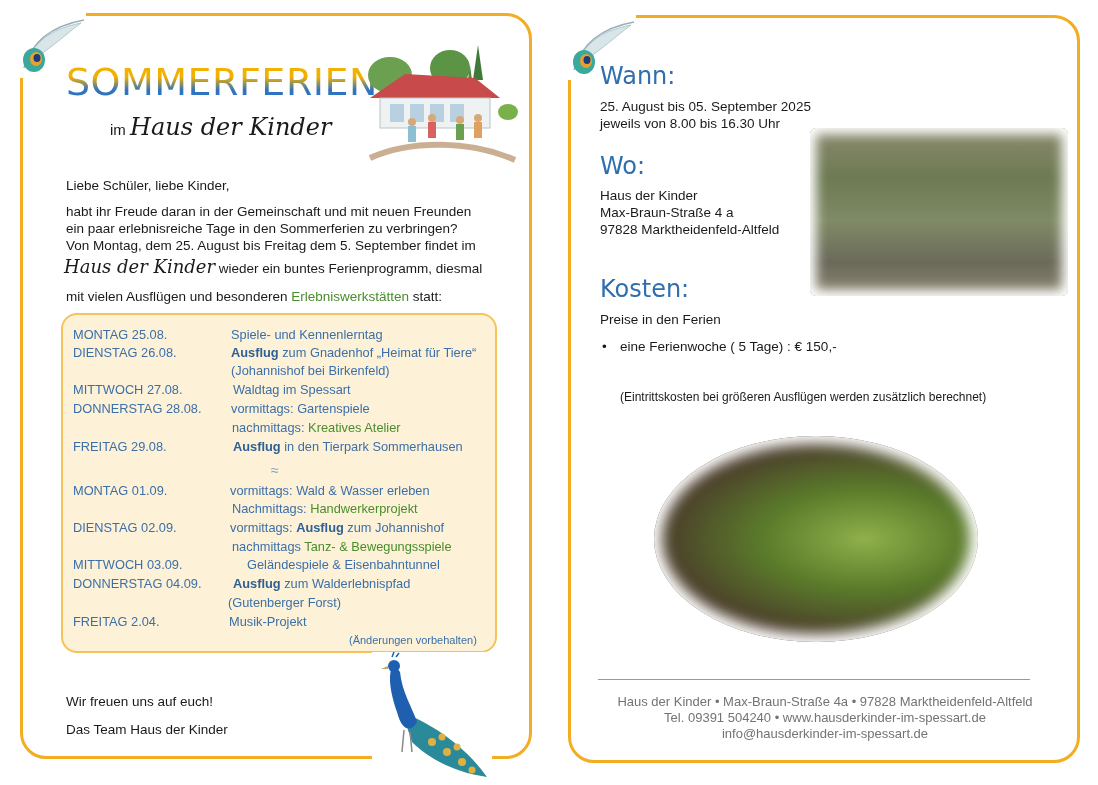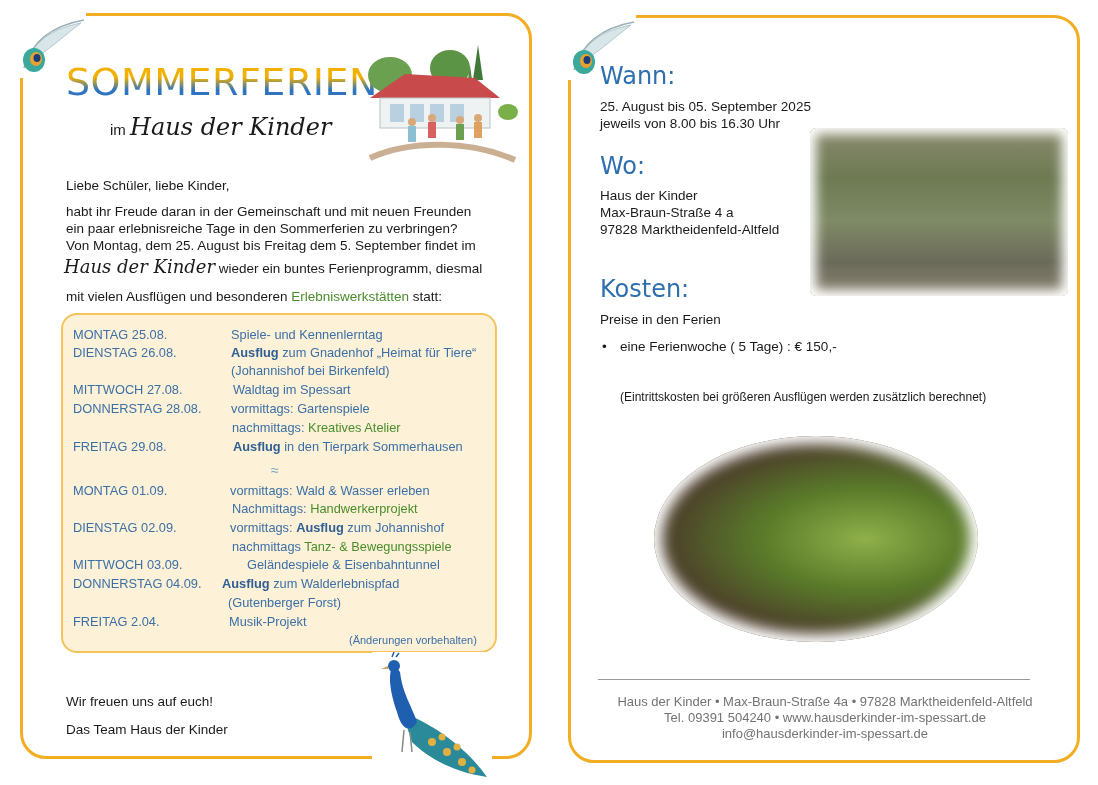--- a/index.html
+++ b/index.html
@@ -137,21 +137,21 @@
 </div>
 <div class="row" style="left:73px;top:539px;">
   <span class="act" style="left:159px;"><span>nachmittags </span><span class="green">Tanz- &amp; Bewegungsspiele</span></span>
 </div>
 <div class="row" style="left:73px;top:557px;">
   <span class="day">MITTWOCH 03.09.</span>
   <span class="act" style="left:156px;margin-left:18px;">Geländespiele &amp; Eisenbahntunnel</span>
 </div>
 <div class="row" style="left:73px;top:576px;">
   <span class="day">DONNERSTAG 04.09.</span>
-  <span class="act" style="left:149px;"><span class="b">Ausflug</span><span> zum Walderlebnispfad</span></span>
+  <span class="act" style="left:160px;"><span class="b">Ausflug</span><span> zum Walderlebnispfad</span></span>
 </div>
 <div class="row" style="left:73px;top:595px;">
   <span class="act" style="left:155px;">(Gutenberger Forst)</span>
 </div>
 <div class="row" style="left:73px;top:614px;">
   <span class="day">FREITAG 2.04.</span>
   <span class="act" style="left:156px;">Musik-Projekt</span>
 </div>
 <div class="row" style="left:349px;top:632px;font-size:11px;">(Änderungen vorbehalten)</div>
 

